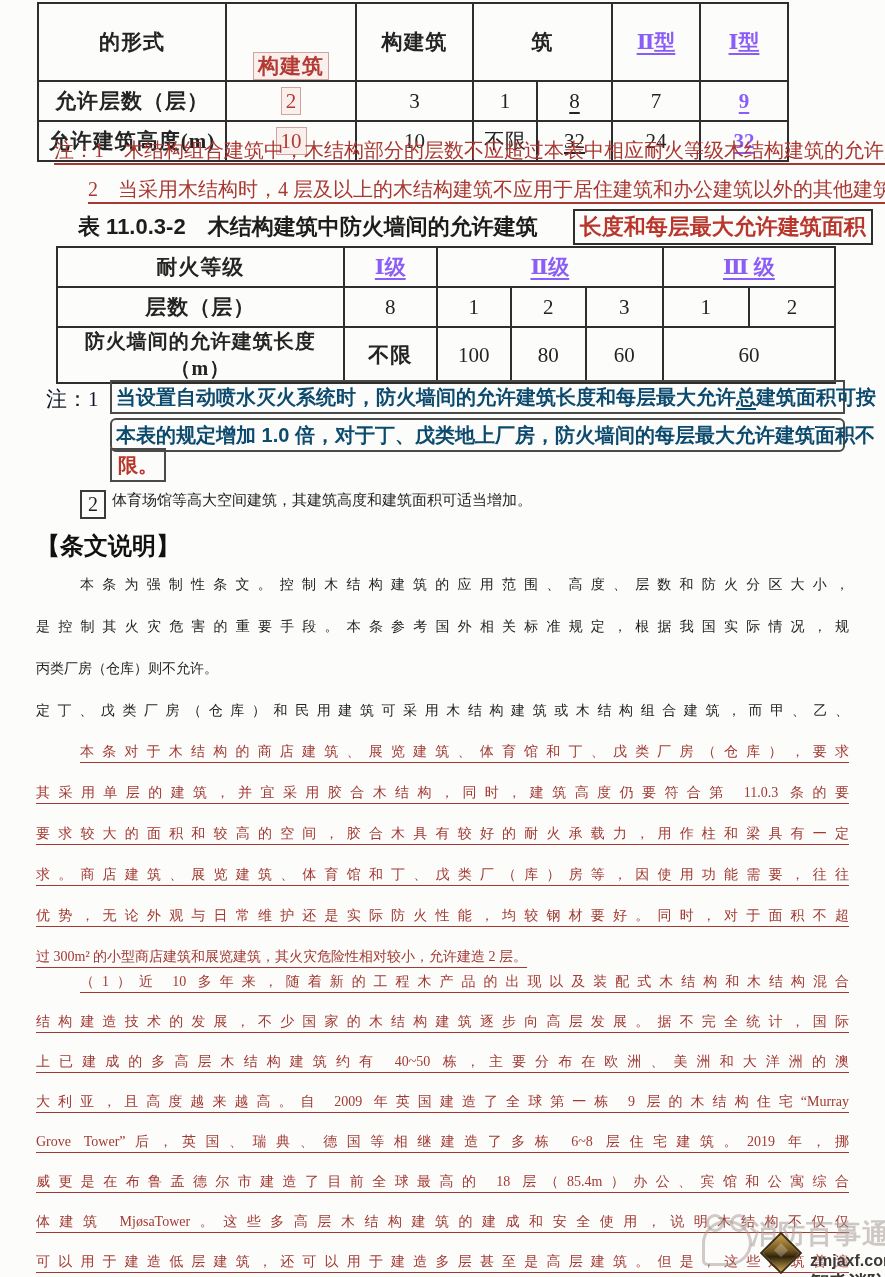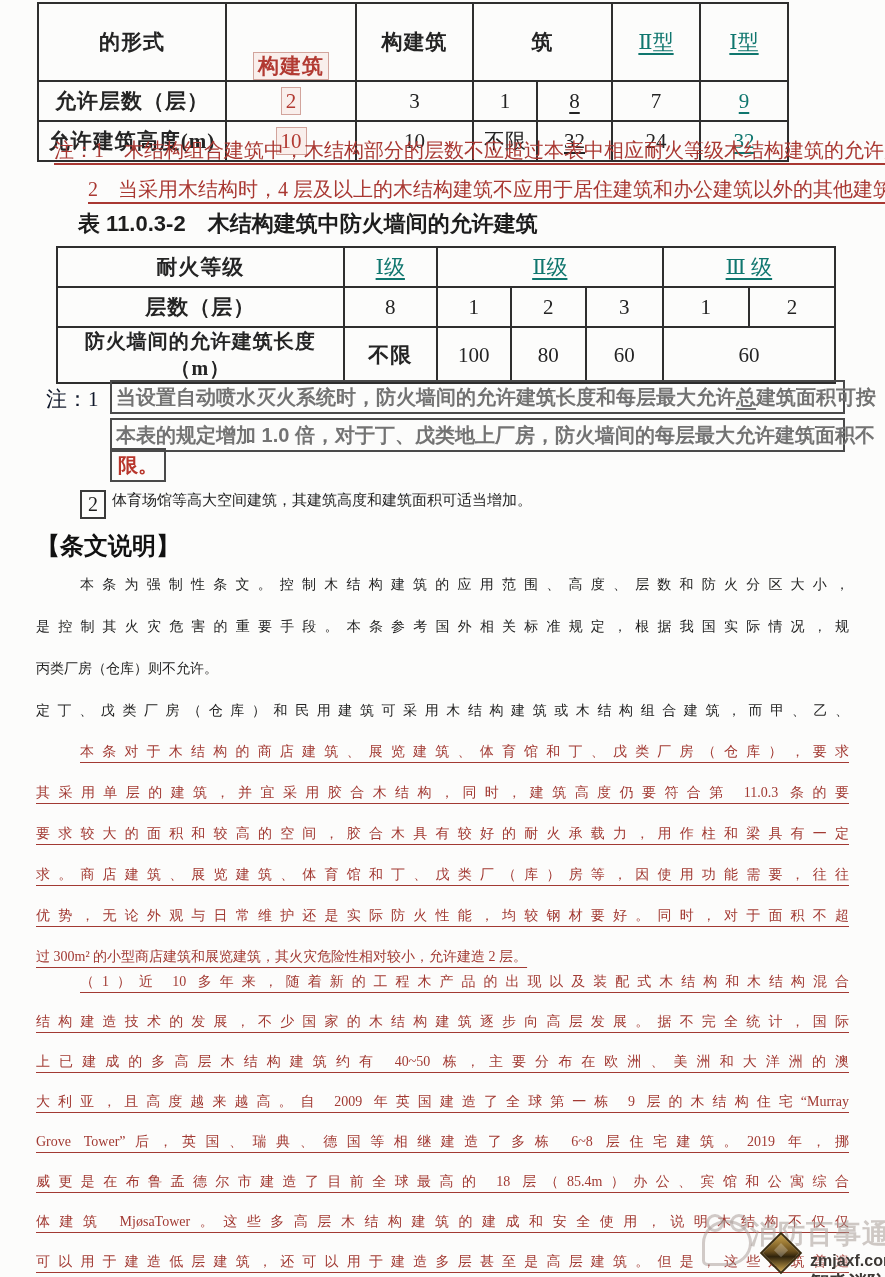--- a/index.html
+++ b/index.html
@@ -13,33 +13,33 @@
   .doc-table td{border:2px solid #2e2e2e;text-align:center;vertical-align:middle;
     padding:0;font-size:21px;color:#242424;}
   .t1{position:absolute;left:37px;top:2px;width:750px;}
   .t1 td{height:38px;}
   .t2{position:absolute;left:56px;top:246px;width:780px;}
   .t2 td{height:38px;}
   .lbl{font-weight:bold;letter-spacing:1px;margin-top:48px;}
   .rbox{display:inline-block;color:#b23a32;border:1px solid #d2a49c;background:#f9efec;
     padding:0 4px;line-height:26px;}
   .ub{text-decoration:underline;text-underline-offset:4px;text-decoration-thickness:1.5px;}
-  .ur{color:#0f766e;text-decoration:underline;text-underline-offset:4px;text-decoration-thickness:1.5px;font-weight:normal;}
+  .ur{color:#8b5cf6;text-decoration:underline;text-underline-offset:4px;text-decoration-thickness:1.5px;font-weight:bold;}
   
   .ru-line{position:absolute;color:#a93832;font-size:20px;white-space:nowrap;
     text-decoration:underline;text-underline-offset:6px;text-decoration-thickness:1.5px;}
   
   .t2-title{position:absolute;left:78px;top:209px;display:flex;align-items:center;
     font-family:"Liberation Sans","DejaVu Sans",sans-serif;font-weight:bold;font-size:22px;color:#1d1d1d;white-space:nowrap;gap:31px;}
   .t2-title .boxed{border:2px solid #2e2e2e;color:#b8362c;padding:1px 5px;margin-left:4px;}
   
   .n2-label{position:absolute;font-size:21px;color:#0f172a;white-space:nowrap;}
   .redbox-line{position:absolute;left:110px;width:723px;border:2px solid #4a4a4a;
     font-family:"Liberation Sans","DejaVu Sans",sans-serif;font-weight:bold;
-    color:#737373;font-size:20px;line-height:26px;padding:2px 4px;
+    color:#0c4a6e;font-size:20px;line-height:26px;padding:2px 4px;
     text-align:justify;text-align-last:justify;white-space:nowrap;}
   .redbox-small{position:absolute;left:110px;border:2px solid #4a4a4a;
     font-family:"Liberation Sans","DejaVu Sans",sans-serif;font-weight:bold;
     color:#b8362c;font-size:20px;line-height:26px;padding:2px 6px;white-space:nowrap;}
   .u-char{text-decoration:underline;text-underline-offset:4px;}
   .sq{position:absolute;border:2px solid #3a3a3a;width:22px;height:25px;
     font-size:20px;color:#1d1d1d;text-align:center;line-height:25px;}
   .blk-note{position:absolute;font-size:15px;color:#1d1d1d;white-space:nowrap;}
   
   .sec-head{position:absolute;left:36px;top:530px;
@@ -119,20 +119,21 @@
       <td><span class="ur">32</span></td>
     </tr>
   </tbody>
     </table>
 
   <div class="ru-line" style="left:54px;top:137px;">注：1　木结构组合建筑中，木结构部分的层数不应超过本表中相应耐火等级木结构建筑的允许层数。</div>
   <div class="ru-line" style="left:88px;top:176px;">2　当采用木结构时，4 层及以上的木结构建筑不应用于居住建筑和办公建筑以外的其他建筑。</div>
 
   <div class="t2-title">
     <span>表 11.0.3-2　木结构建筑中防火墙间的允许建筑</span>
+    <span class="boxed">长度和每层最大允许建筑面积</span>
   </div>
 
   <table class="doc-table t2">
     <colgroup>
         <col style="width:283px">
         <col style="width:92px">
         <col style="width:73px">
         <col style="width:74px">
         <col style="width:76px">
         <col style="width:85px">
@@ -160,21 +161,21 @@
       <td>100</td>
       <td>80</td>
       <td>60</td>
       <td colspan="2">60</td>
     </tr>
   </tbody>
     </table>
 
   <div class="n2-label" style="left:46px;top:385px;">注：1</div>
   <div class="redbox-line" style="top:380px;"><span>当设置自动喷水灭火系统时，防火墙间的允许建筑长度和每层最大允许</span><span class="u-char">总</span><span>建筑面积可按</span></div>
-  <div class="redbox-line" style="top:418px;">本表的规定增加 1.0 倍，对于丁、戊类地上厂房，防火墙间的每层最大允许建筑面积不</div>
+  <div class="redbox-line" style="top:418px;border-radius:6px;">本表的规定增加 1.0 倍，对于丁、戊类地上厂房，防火墙间的每层最大允许建筑面积不</div>
   <div class="redbox-small" style="top:448px;">限。</div>
   <div class="sq" style="left:80px;top:490px;">2</div>
   <div class="blk-note" style="left:112px;top:491px;">体育场馆等高大空间建筑，其建筑高度和建筑面积可适当增加。</div>
 
   <div class="sec-head">【条文说明】</div>
 
   <div class="para p-black" style="top:564px;">
     <div class="ln fill indent">本条为强制性条文。控制木结构建筑的应用范围、高度、层数和防火分区大小，</div>
     <div class="ln fill">是控制其火灾危害的重要手段。本条参考国外相关标准规定，根据我国实际情况，规</div>
     <div class="ln">丙类厂房（仓库）则不允许。</div>

